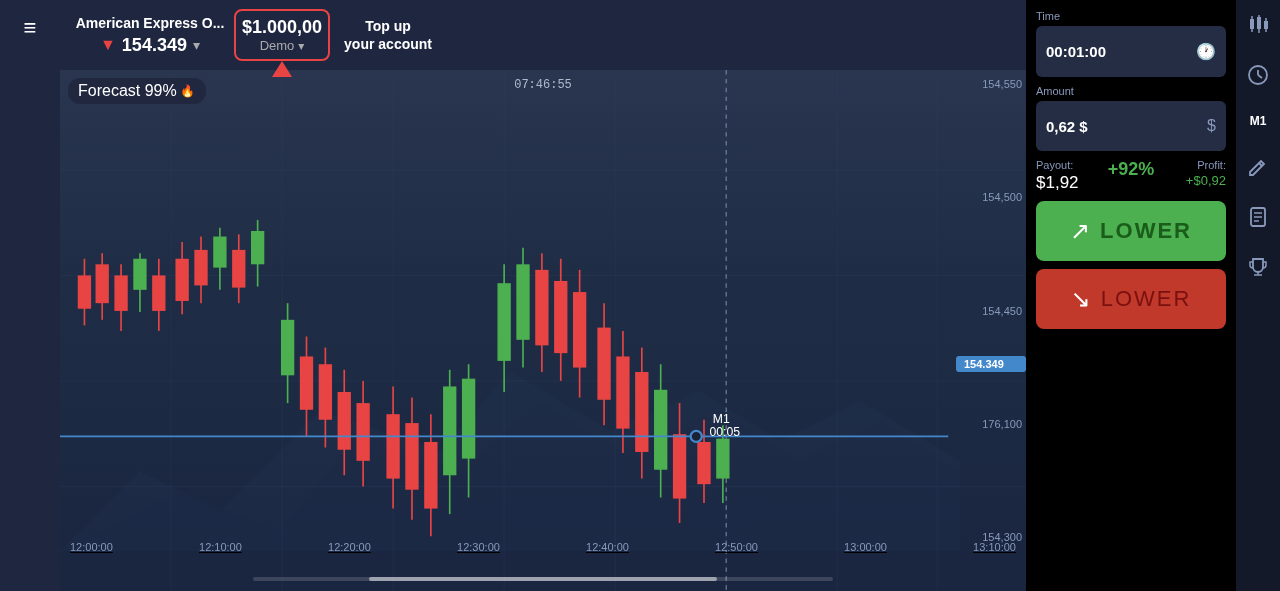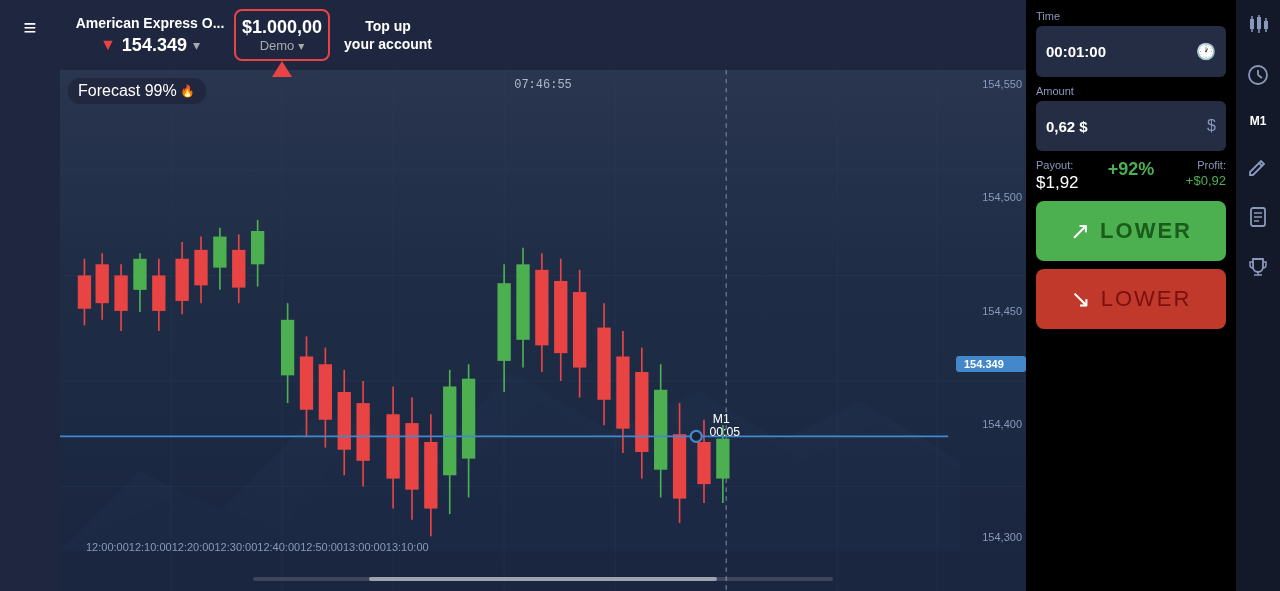--- a/index.html
+++ b/index.html
@@ -328,25 +328,26 @@
       left: 50%;
       transform: translateX(-50%);
       color: #aabbcc;
       font-size: 12px;
       font-family: Liberation Mono, monospace;
     }
     
     .x-axis {
       position: absolute;
       bottom: 38px;
-      left: 16px;
+      left: 0;
       right: 0;
       display: flex;
-      justify-content: flex-start;
+      justify-content: space-between;
       padding: 0 10px;
+      text-decoration: underline;
     }
     .x-label {
       color: #8899bb;
       font-size: 11px;
     }
     
     .y-axis {
       position: absolute;
       top: 0;
       right: 0;
@@ -548,21 +549,21 @@
       <circle cx="573" cy="330" r="5" fill="#1a2035" stroke="#4488cc" stroke-width="2"></circle>
 
       <text x="588" y="318" fill="white" font-size="11">M1</text>
       <text x="585" y="330" fill="white" font-size="11">00:05</text>
     </svg>
 
     <div class="y-axis">
       <span class="y-label">154,550</span>
       <span class="y-label">154,500</span>
       <span class="y-label">154,450</span>
-      <span class="y-label">154,400</span>
+      <span class="y-label">176,100</span>
       <span class="y-label">154,300</span>
     </div>
 
     <div class="price-badge" style="top:56.5%; right:0; width:70px; font-size:11px;">154.349</div>
 
     <div class="x-axis">
       <span class="x-label">12:00:00</span>
       <span class="x-label">12:10:00</span>
       <span class="x-label">12:20:00</span>
       <span class="x-label">12:30:00</span>

